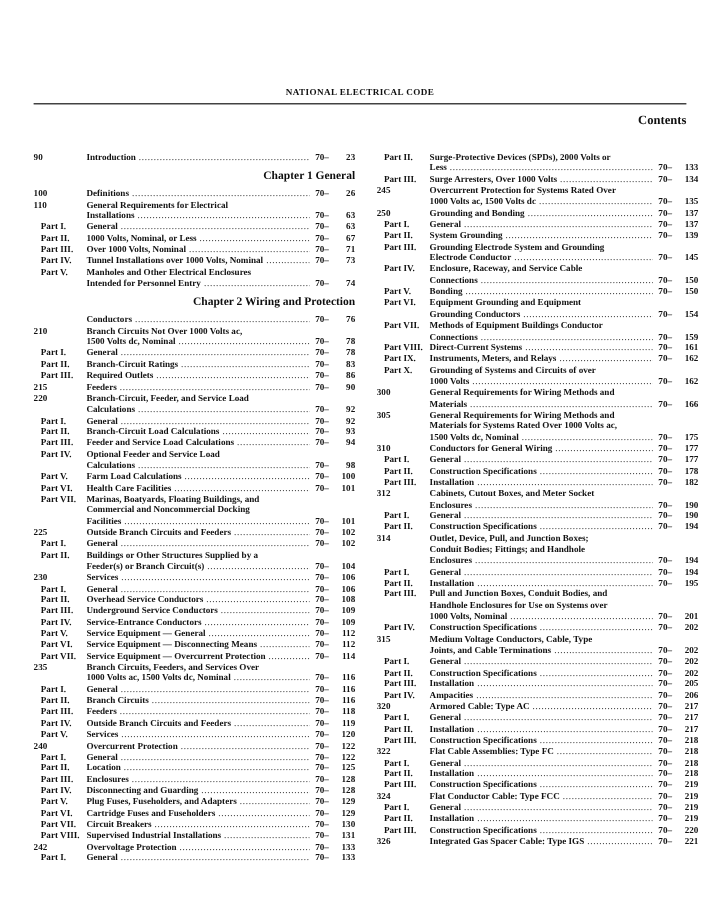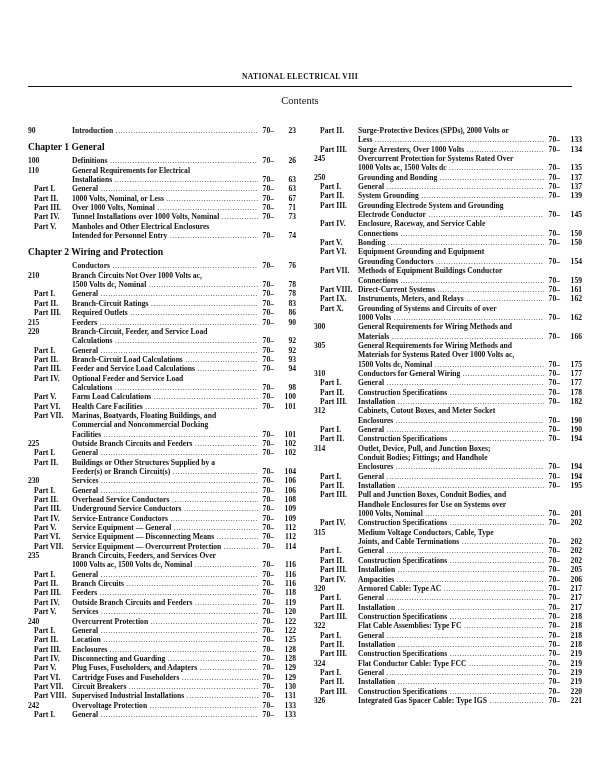--- a/index.html
+++ b/index.html
@@ -49,22 +49,22 @@
     top: 14px;
     border-top: 1.6px solid #141414;
   }
 
   
   .contents-title {
     position: absolute;
     top: 95px;
     left: 28px;
     right: 28px;
-    text-align: center;
-    font-weight: normal;
+    text-align: right;
+    font-weight: bold;
     font-size: 10.5px;
     color: #111;
   }
 
   
   .columns {
     position: absolute;
     top: 126px;
     left: 28px;
     right: 16px;
@@ -74,21 +74,21 @@
     overflow: hidden;
   }
   .col {
     width: 268px;
     flex: 0 0 268px;
     overflow: hidden;
   }
 
   
   .chapter-heading {
-    text-align: left;
+    text-align: right;
     font-weight: bold;
     font-size: 9.6px;
     line-height: 11px;
     padding: 5.5px 0 4.5px 0;
     color: #0d0d0d;
     white-space: nowrap;
   }
 
   
   .entry {
@@ -144,21 +144,21 @@
   .entry.cont .e-num { visibility: hidden; }
 
   .blankpg .e-pfx, .blankpg .e-pg { visibility: hidden; }
 </style>
 </head>
 <body>
 
 <div class="page">
 
   <div class="running-head-wrap">
-    <div class="running-head">NATIONAL ELECTRICAL VIII</div>
+    <div class="running-head">NATIONAL ELECTRICAL CODE</div>
     <div class="head-rule"></div>
   </div>
 
   <div class="contents-title">Contents</div>
 
   <div class="columns">
     <div class="col" id="col-left">
         <div class="entry">
           <span class="e-num">90</span>
           <span class="e-title leader"><span class="txt">Introduction</span></span>

